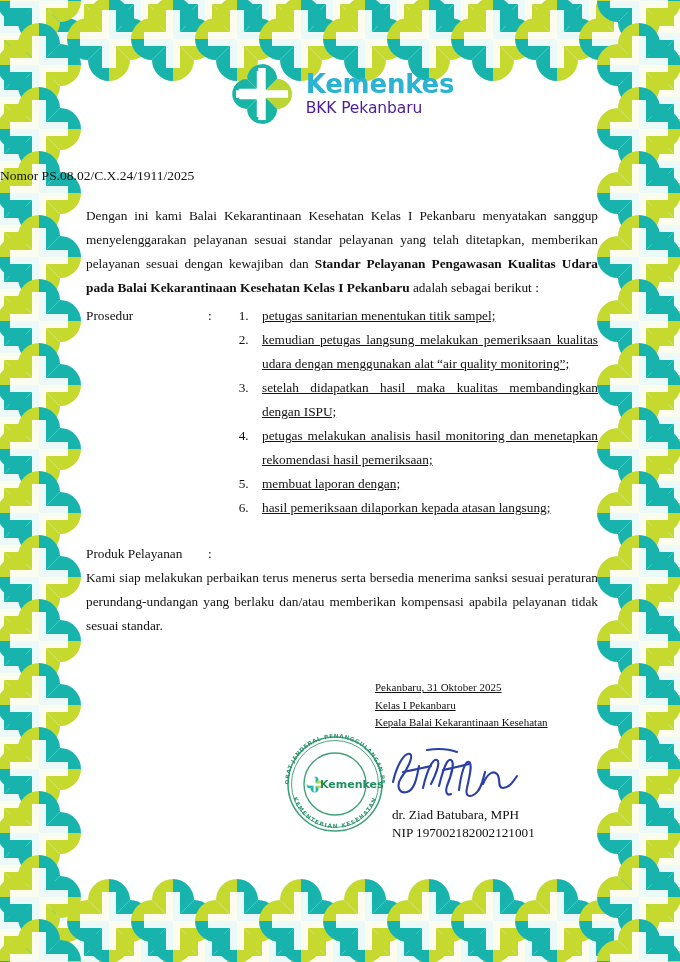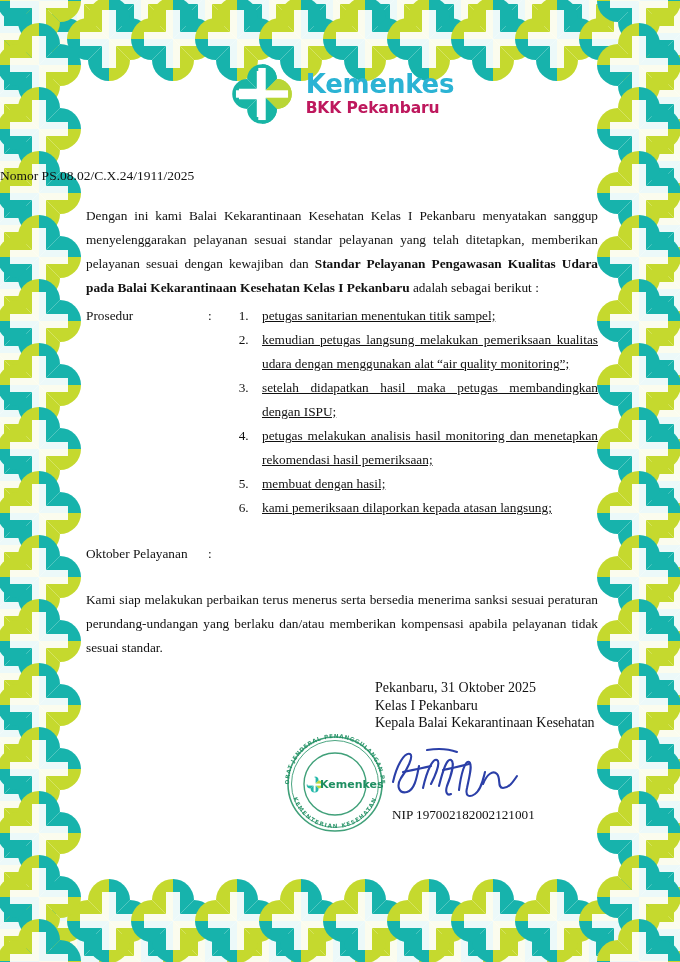--- a/index.html
+++ b/index.html
@@ -55,22 +55,22 @@
   .logo-title {
     font-family: "DejaVu Sans", sans-serif;
     font-size: 26px;
     font-weight: bold;
     color: #2bb3d4;
     letter-spacing: -0.2px;
   }
   .logo-sub {
     font-family: "DejaVu Sans", sans-serif;
     font-size: 15.5px;
-    font-weight: bold;
-    color: #be185d;
+    font-weight: normal;
+    color: #4c1d95;
     margin-top: 4px;
     letter-spacing: -0.1px;
   }
 
   .doc-title {
     position: absolute;
     left: 0;
     top: 148px;
     width: 680px;
     text-align: center;
@@ -126,29 +126,30 @@
   ol.proc li::marker { font-size: 13.3px; }
 
   .field-row-simple {
     display: flex;
     align-items: flex-start;
     margin-top: 22px;
   }
   .field-row-simple .field-label { width: 122px; flex: none; }
   .field-row-simple .field-colon { width: 22px; flex: none; }
 
-  .closing { margin-top: 22px; }
+  .closing { }
 
   .sign-block {
     position: absolute;
     left: 375px;
     top: 679px;
     width: 260px;
-    font-size: 14px;
+    font-size: 11px;
     line-height: 17.5px;
+    text-decoration: underline;
   }
   .sign-name-block {
     position: absolute;
     left: 392px;
     top: 806px;
     width: 260px;
     font-size: 13.2px;
     line-height: 17.5px;
   }
 
@@ -801,30 +802,30 @@
 
       <p class="para"><span>Dengan ini kami Balai Kekarantinaan Kesehatan Kelas I Pekanbaru menyatakan sanggup menyelenggarakan pelayanan sesuai standar pelayanan yang telah ditetapkan, memberikan pelayanan sesuai dengan kewajiban dan </span><b>Standar Pelayanan Pengawasan Kualitas Udara pada Balai Kekarantinaan Kesehatan Kelas I Pekanbaru</b><span> adalah sebagai berikut :</span></p>
 
       <div class="field-row">
         <div class="field-label">Prosedur</div>
         <div class="field-colon">:</div>
         <div class="field-value">
           <ol class="proc" id="prosedur-list">
               <li>petugas sanitarian menentukan titik sampel;</li>
               <li>kemudian petugas langsung melakukan pemeriksaan kualitas udara dengan menggunakan alat “air quality monitoring”;</li>
-              <li>setelah didapatkan hasil maka petugas membandingkan dengan ISPU;</li>
+              <li>setelah didapatkan hasil maka kualitas membandingkan dengan ISPU;</li>
               <li>petugas melakukan analisis hasil monitoring dan menetapkan rekomendasi hasil pemeriksaan;</li>
-              <li>membuat dengan hasil;</li>
-              <li>kami pemeriksaan dilaporkan kepada atasan langsung;</li>
+              <li>membuat laporan dengan;</li>
+              <li>hasil pemeriksaan dilaporkan kepada atasan langsung;</li>
             </ol>
         </div>
       </div>
 
       <div class="field-row-simple">
-        <div class="field-label">Oktober Pelayanan</div>
+        <div class="field-label">Produk Pelayanan</div>
         <div class="field-colon">:</div>
       </div>
 
       <p class="para closing">Kami siap melakukan perbaikan terus menerus serta bersedia menerima sanksi sesuai peraturan perundang-undangan yang berlaku dan/atau memberikan kompensasi apabila pelayanan tidak sesuai standar.</p>
     </div>
 
     <div class="sign-block">
       <div>Pekanbaru, 31 Oktober 2025</div>
       <div>Kelas I Pekanbaru</div>
       <div>Kepala Balai Kekarantinaan Kesehatan</div>
@@ -868,17 +869,18 @@
           <path d="M56,50 C60,34 64,22 68,24 C72,26 68,40 64,50 C62,56 64,60 68,58"></path>
           <path d="M60,34 C70,32 78,30 86,28"></path>
           <path d="M76,54 C78,38 82,24 86,26 C90,28 86,42 84,52 C82,60 86,62 92,58 C98,54 100,44 102,36"></path>
           <path d="M100,48 C104,38 110,34 114,38 C118,42 114,52 120,52 C126,52 130,46 134,40"></path>
           <path d="M44,14 C56,12 66,13 74,16"></path>
         </g>
       </svg>
     </div>
 
     <div class="sign-name-block">
+      <div>dr. Ziad Batubara, MPH</div>
       <div>NIP 197002182002121001</div>
     </div>
 
   </div>
 </div>
 
 </body></html>

